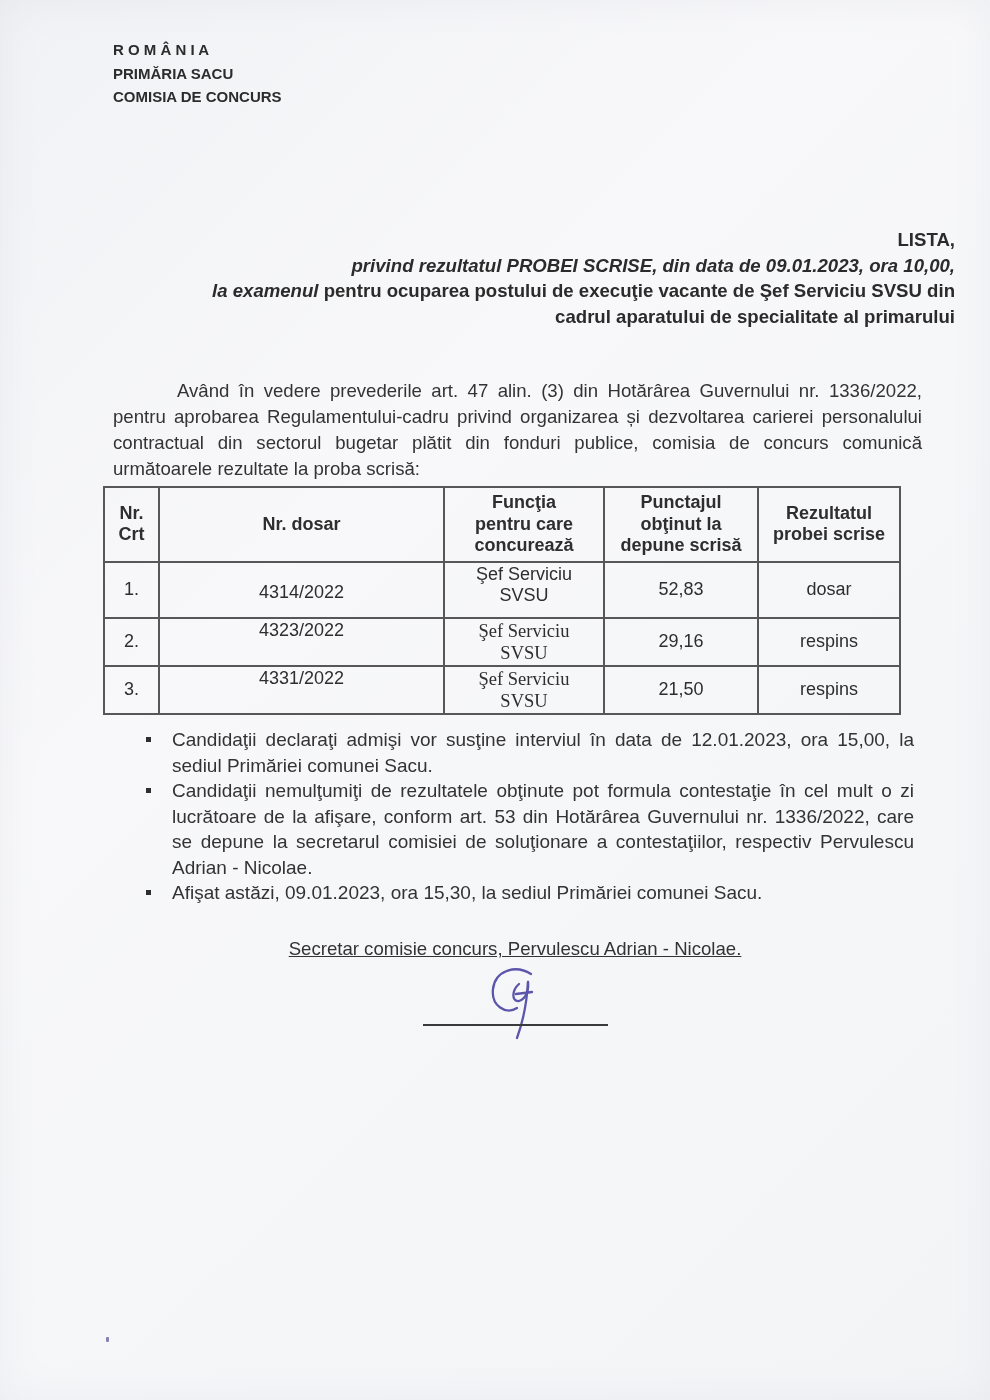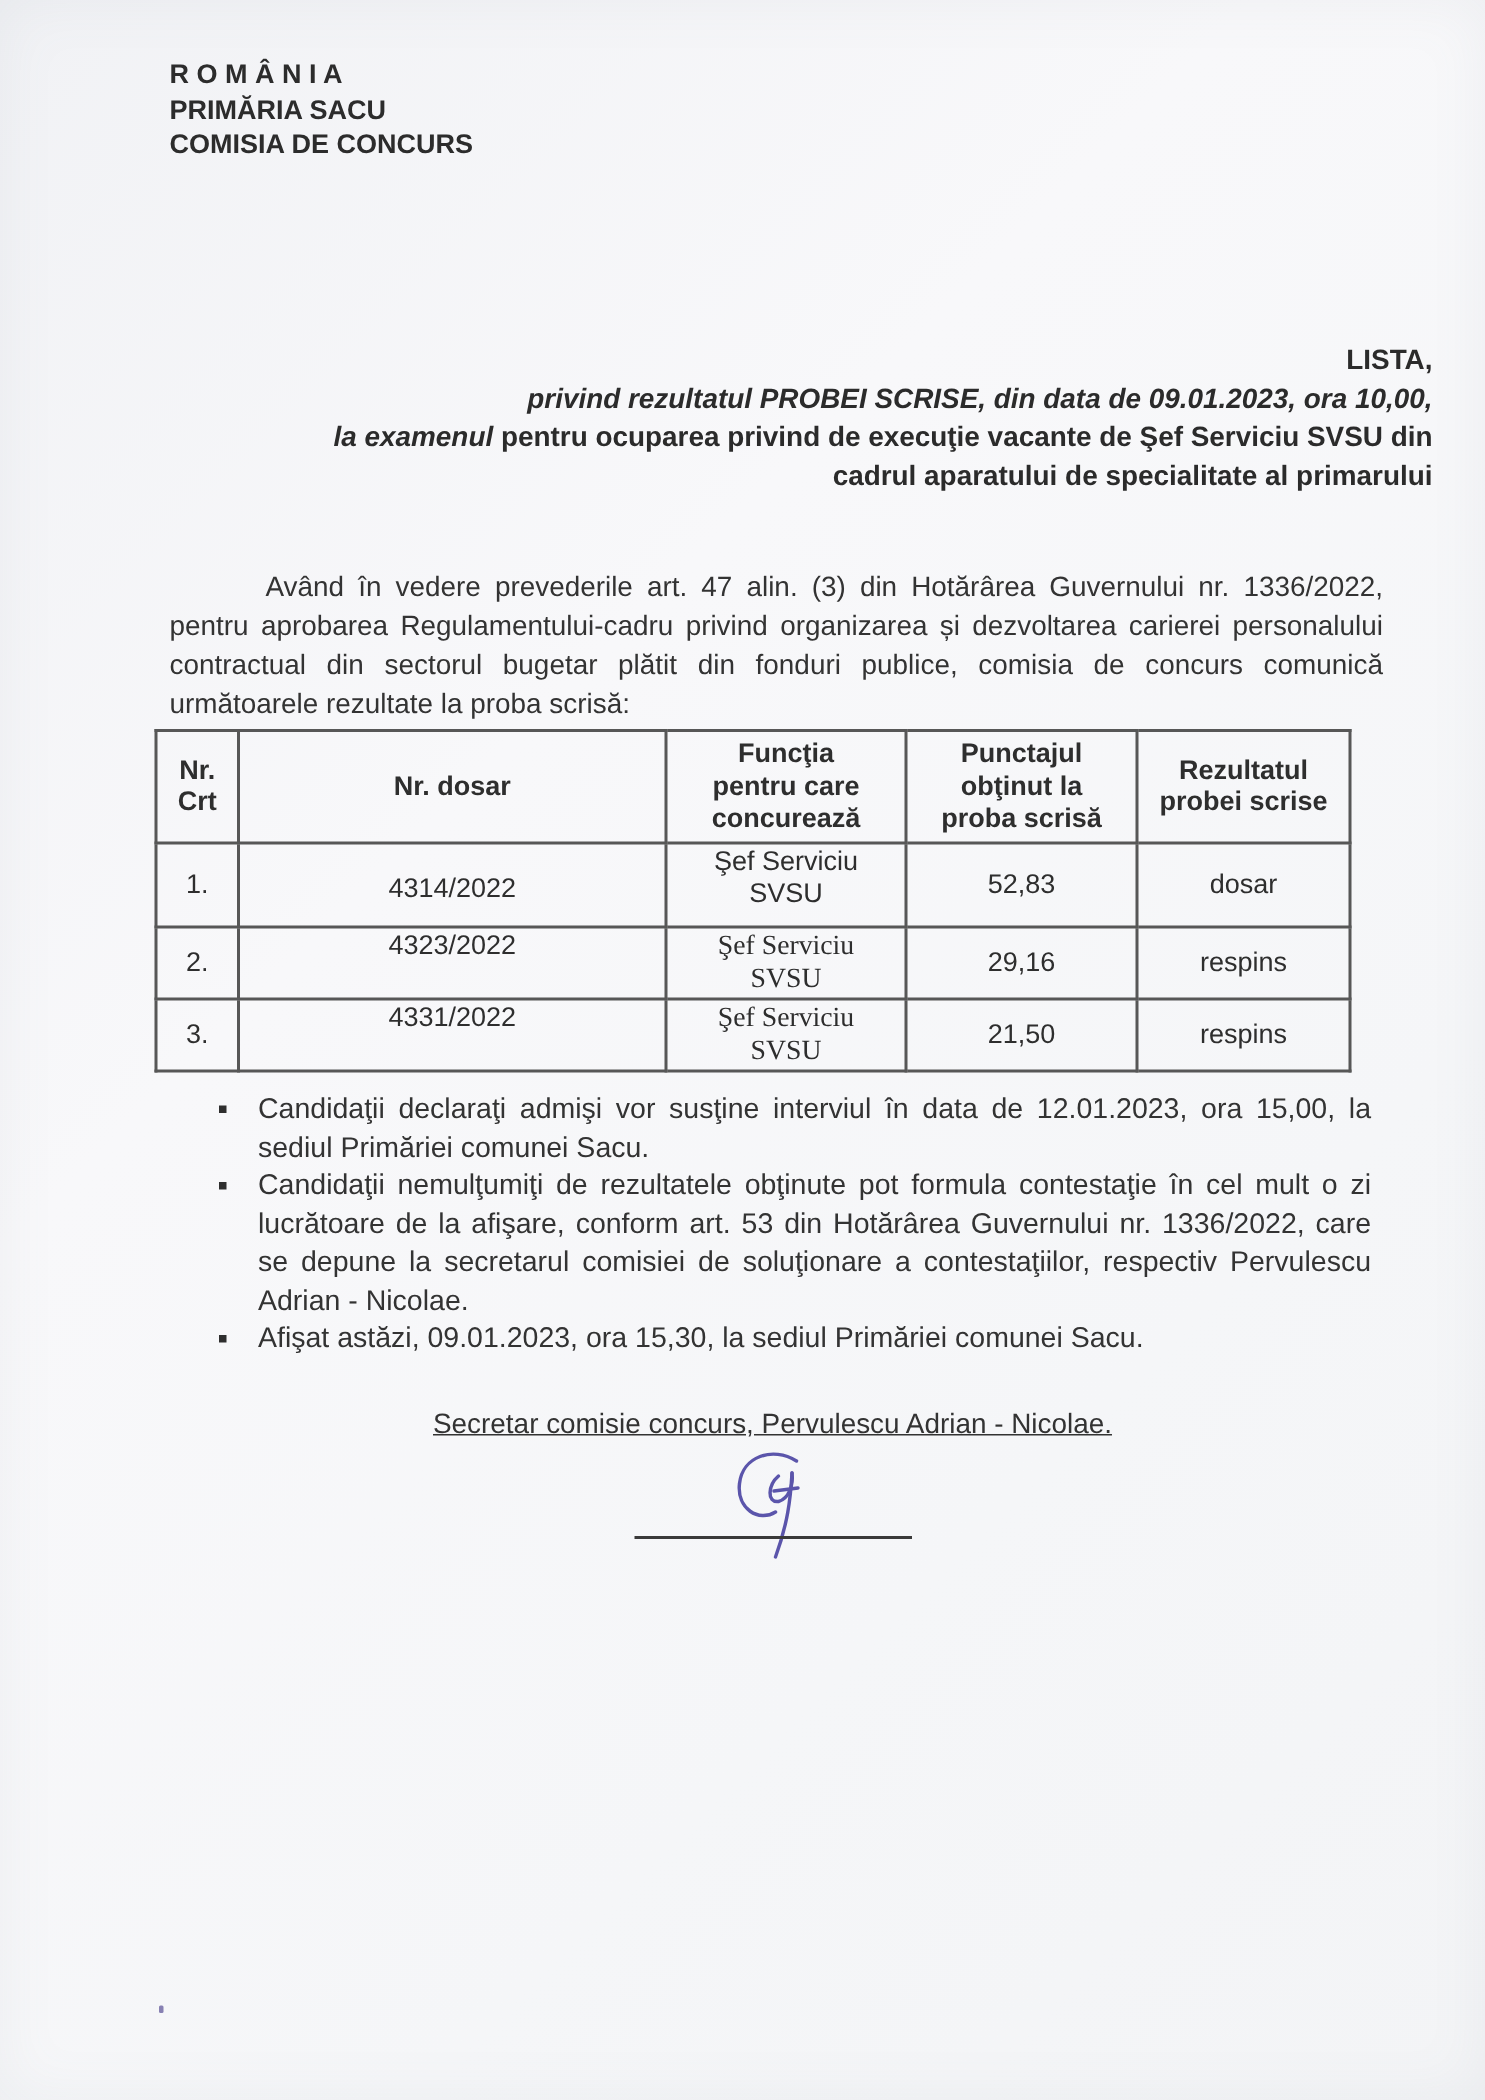--- a/index.html
+++ b/index.html
@@ -7,21 +7,21 @@
     position:relative;
     width:990px;height:1400px;
     margin:0 auto;
     background:linear-gradient(135deg,#f1f2f5 0%,#f8f8fa 35%,#f5f6f8 70%,#f3f4f6 100%);
     box-shadow:inset 0 0 40px rgba(120,125,140,0.08);
     color:#2e2e2e;
     font-family:"Liberation Sans", sans-serif;
     overflow:hidden;
   }
   
-  .letterhead{position:absolute;left:113px;top:38px;font-weight:bold;font-size:18px;line-height:23.5px;color:#2c2c2c;}
+  .letterhead{position:absolute;left:113px;top:38px;font-weight:bold;font-size:15px;line-height:23.5px;color:#2c2c2c;}
   
   .title-block{position:absolute;left:75px;top:227px;width:880px;text-align:right;
     font-weight:bold;font-size:18.6px;line-height:25.5px;color:#2b2b2b;}
   .italic{font-style:italic;}
   .underline{text-decoration-thickness:2px;text-underline-offset:3px;}
   
   .intro{position:absolute;left:113px;top:378px;width:809px;margin:0;
     font-size:18.6px;line-height:26px;text-align:justify;text-indent:64px;color:#333;}
   
   table.results{position:absolute;left:103px;top:486px;width:796px;
@@ -60,21 +60,21 @@
 
   <div class="letterhead">
     <div>R O M Â N I A</div>
     <div>PRIMĂRIA SACU</div>
     <div>COMISIA DE CONCURS</div>
   </div>
 
   <div class="title-block">
     <div>LISTA,</div>
     <div><span class="italic">privind rezultatul </span><span class="italic underline">PROBEI SCRISE, din data de 09.01.2023, ora 10,00,</span></div>
-    <div><span class="italic">la examenul</span><span> pentru ocuparea privind de execuţie vacante de Şef Serviciu SVSU din</span></div>
+    <div><span class="italic">la examenul</span><span> pentru ocuparea postului de execuţie vacante de Şef Serviciu SVSU din</span></div>
     <div>cadrul aparatului de specialitate al primarului</div>
   </div>
 
   <p class="intro">Având în vedere prevederile art. 47 alin. (3) din Hotărârea Guvernului nr. 1336/2022, pentru aprobarea Regulamentului-cadru privind organizarea și dezvoltarea carierei personalului contractual din sectorul bugetar plătit din fonduri publice, comisia de concurs  comunică următoarele rezultate la proba scrisă:</p>
 
   <table class="results">
     <colgroup>
       <col style="width:55px">
         <col style="width:285px">
         <col style="width:160px">
@@ -84,21 +84,21 @@
     <thead>
       <tr>
         <th>Nr.
 Crt</th>
         <th>Nr. dosar</th>
         <th>Funcţia
 pentru care
 concurează</th>
         <th>Punctajul
 obţinut la
-proba scrisă</th>
+depune scrisă</th>
         <th>Rezultatul
 probei scrise</th>
       </tr>
     </thead>
     <tbody>
       <tr>
         <td class="nrcrt">1.</td>
         <td class="dosar">4314/2022</td>
         <td class="functia">Şef Serviciu
 SVSU</td>

